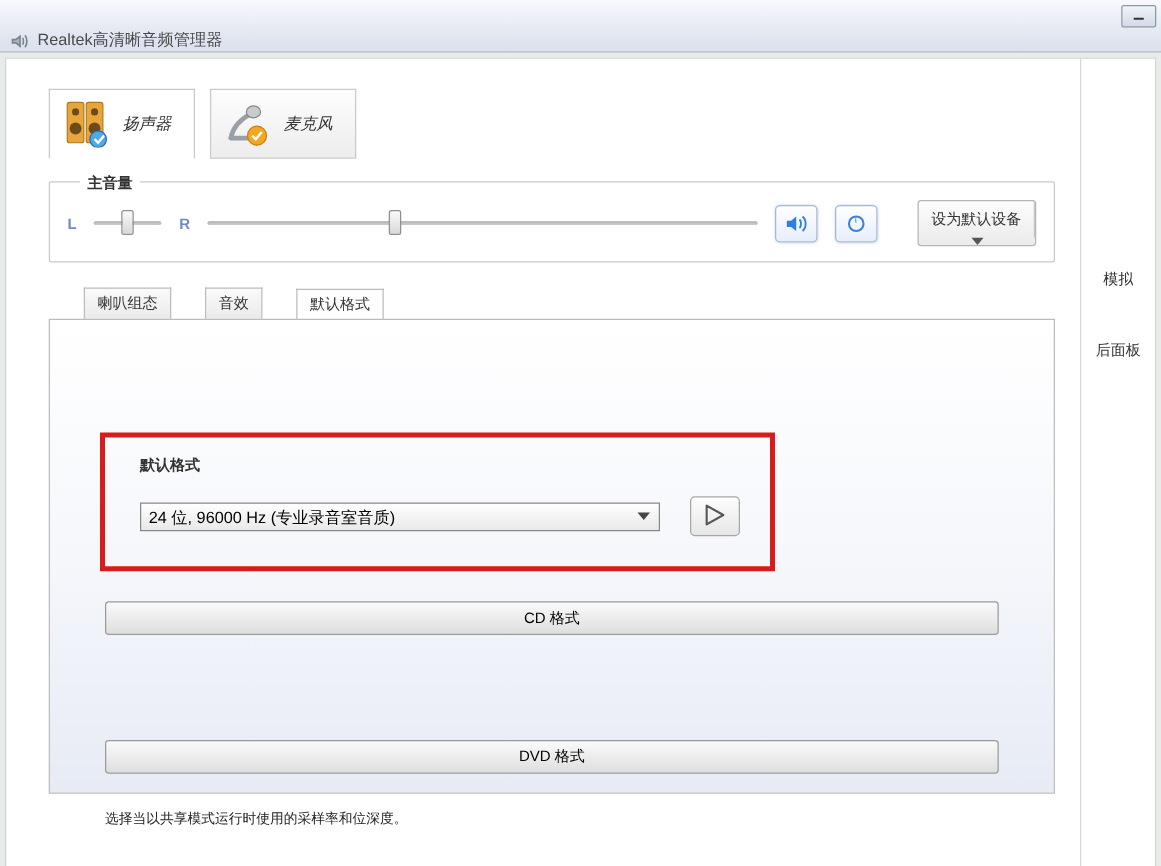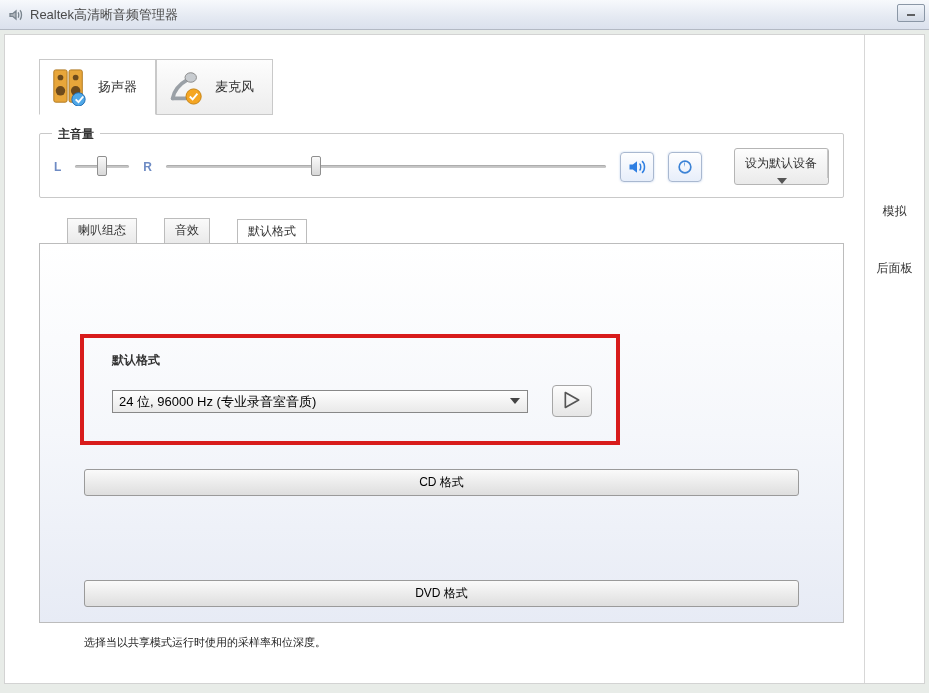--- a/index.html
+++ b/index.html
@@ -8,25 +8,25 @@
     font-size: 12px;
     background: #e8ece8;
     color: #333;
     width: 929px;
     height: 693px;
     overflow: hidden;
   }
 
   
   .titlebar {
-    height: 30px;
+    height: 42px;
     background: linear-gradient(to bottom, #f7f9fc 0%, #e4e9f2 60%, #dbe1ed 100%);
     border-bottom: 1px solid #b3b9c4;
     display: flex;
-    align-items: center;
+    align-items: flex-end;
     padding: 0 8px;
     position: relative;
   }
   .titlebar .app-icon {
     width: 16px; height: 16px;
     margin-right: 6px;
     color: #7a858f;
   }
   .titlebar .title-text {
     color: #4a4a4a;
@@ -69,22 +69,23 @@
     border-left: 1px solid #d7d7d7;
     padding-top: 128px;
     text-align: center;
     color: #333;
     font-size: 12px;
   }
 
   
   .device-tabs {
     display: flex;
-    gap: 0;
+    gap: 12px;
     margin-bottom: 18px;
+    font-style: italic;
   }
   .dev-tab {
     display: flex;
     align-items: center;
     gap: 10px;
     padding: 8px 18px 8px 10px;
     border: 1px solid #c9c9c9;
     background: linear-gradient(to bottom, #fdfdfd 0%, #ededed 100%);
     border-bottom: 1px solid #c9c9c9;
     cursor: pointer;
@@ -103,21 +104,21 @@
     border-radius: 2px;
     padding: 14px 14px 12px 14px;
     position: relative;
     margin-bottom: 20px;
     display: flex;
     align-items: center;
     gap: 14px;
   }
   .volume-box .legend {
     position: absolute;
-    top: -8px; left: 12px;
+    top: -8px; left: 24px;
     background: #fff;
     padding: 0 6px;
     font-size: 12px;
     color: #333;
     font-weight: bold;
   }
   .lr-label { color: #6e8bc4; font-size: 12px; font-weight: bold; }
   .slider {
     position: relative;
     height: 18px;

